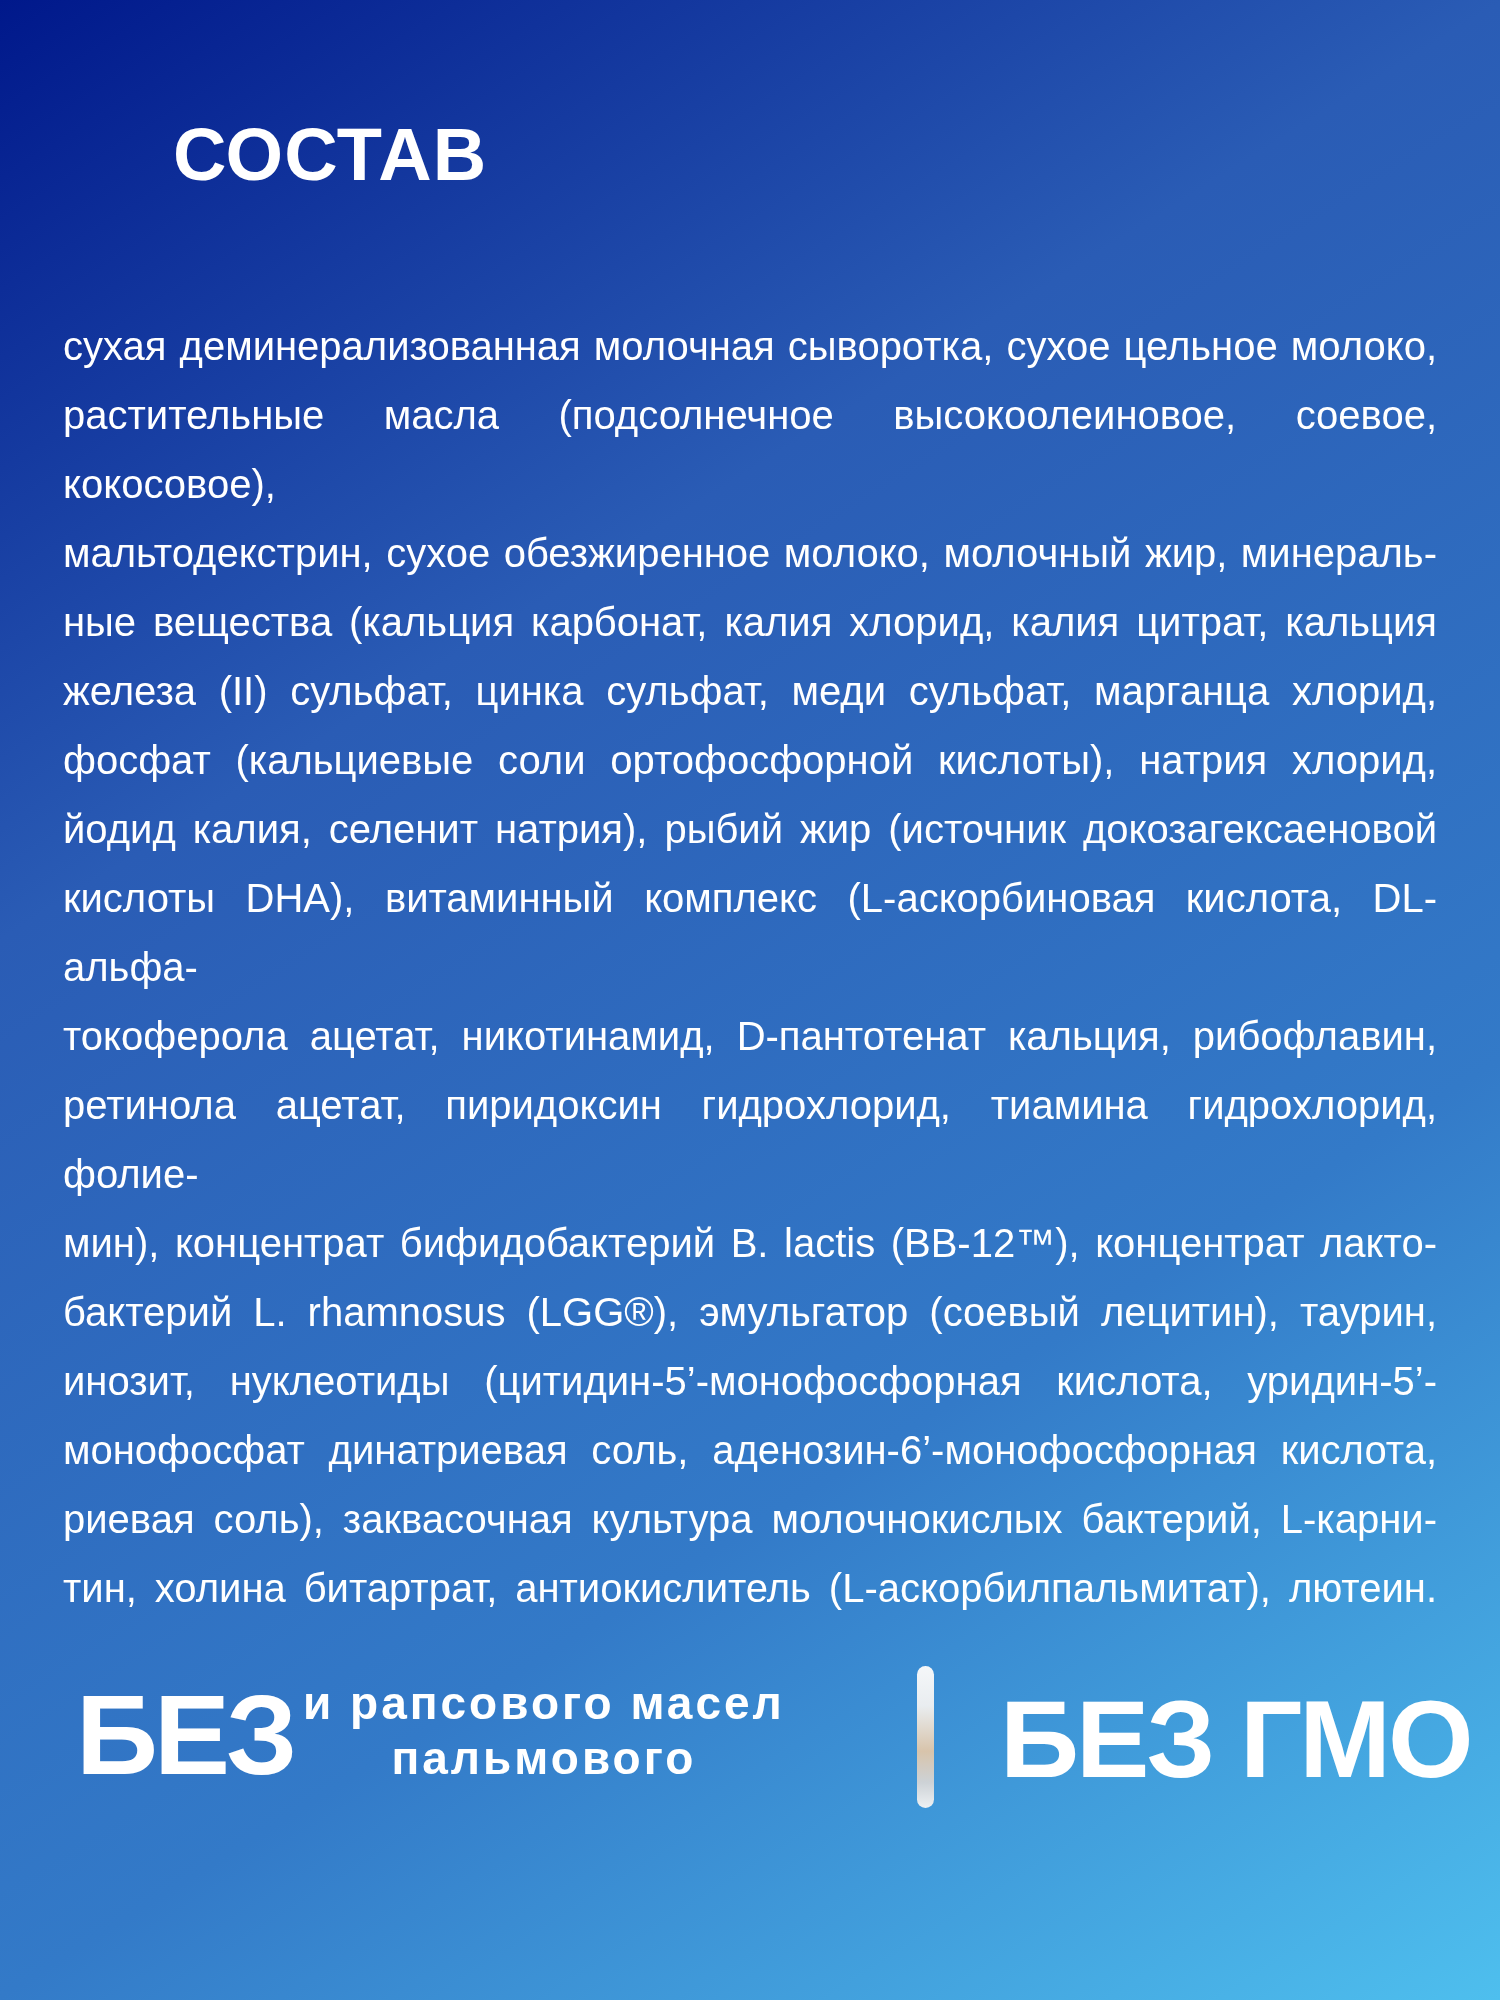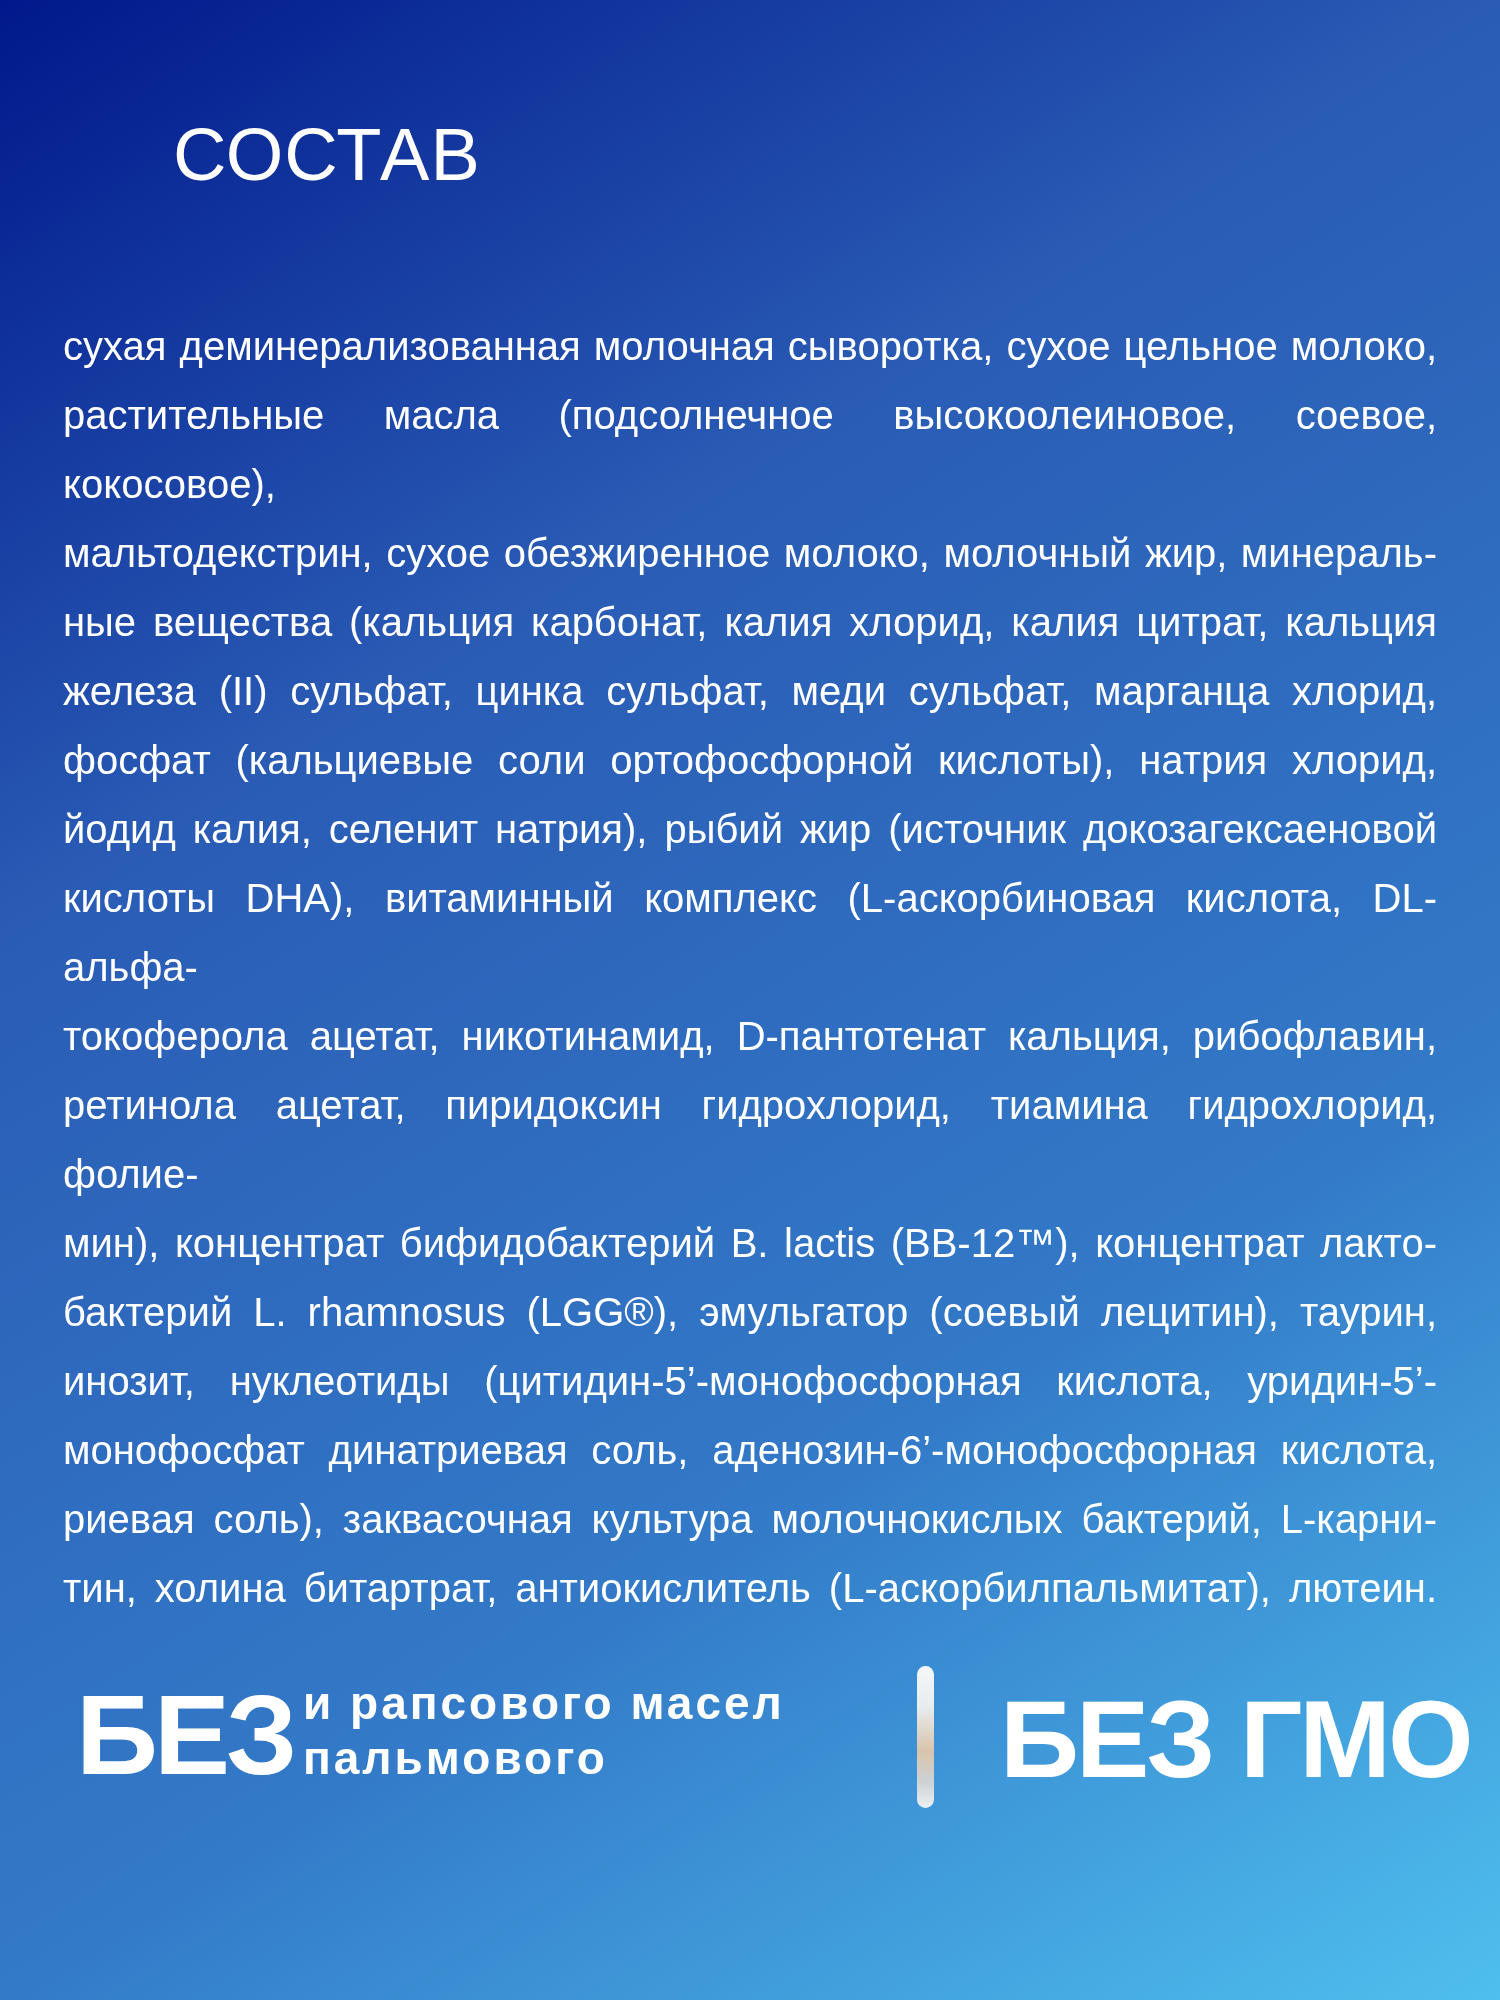--- a/index.html
+++ b/index.html
@@ -16,21 +16,21 @@
     font-family: "Liberation Sans", "DejaVu Sans", sans-serif;
     color: #ffffff;
   }
   .title {
     position: absolute;
     left: 173px;
     top: 118px;
     margin: 0;
     font-size: 74px;
     line-height: 1;
-    font-weight: 400;
+    font-weight: 700;
     letter-spacing: 1px;
     color: #ffffff;
   }
   .ingredients {
     position: absolute;
     left: 63px;
     top: 312px;
     width: 1374px;
   }
   .ing-line {
@@ -41,20 +41,21 @@
     text-align-last: justify;
     white-space: normal;
     color: #ffffff;
   }
   .badges {
     position: absolute;
     left: 0;
     top: 1660px;
     width: 1500px;
     height: 160px;
+    text-align: center;
   }
   .bez-big {
     position: absolute;
     left: 76px;
     top: 1678px;
     transform: translateY(-1660px); 
     font-size: 114px;
     line-height: 1;
     font-weight: 700;
     letter-spacing: -4px;

